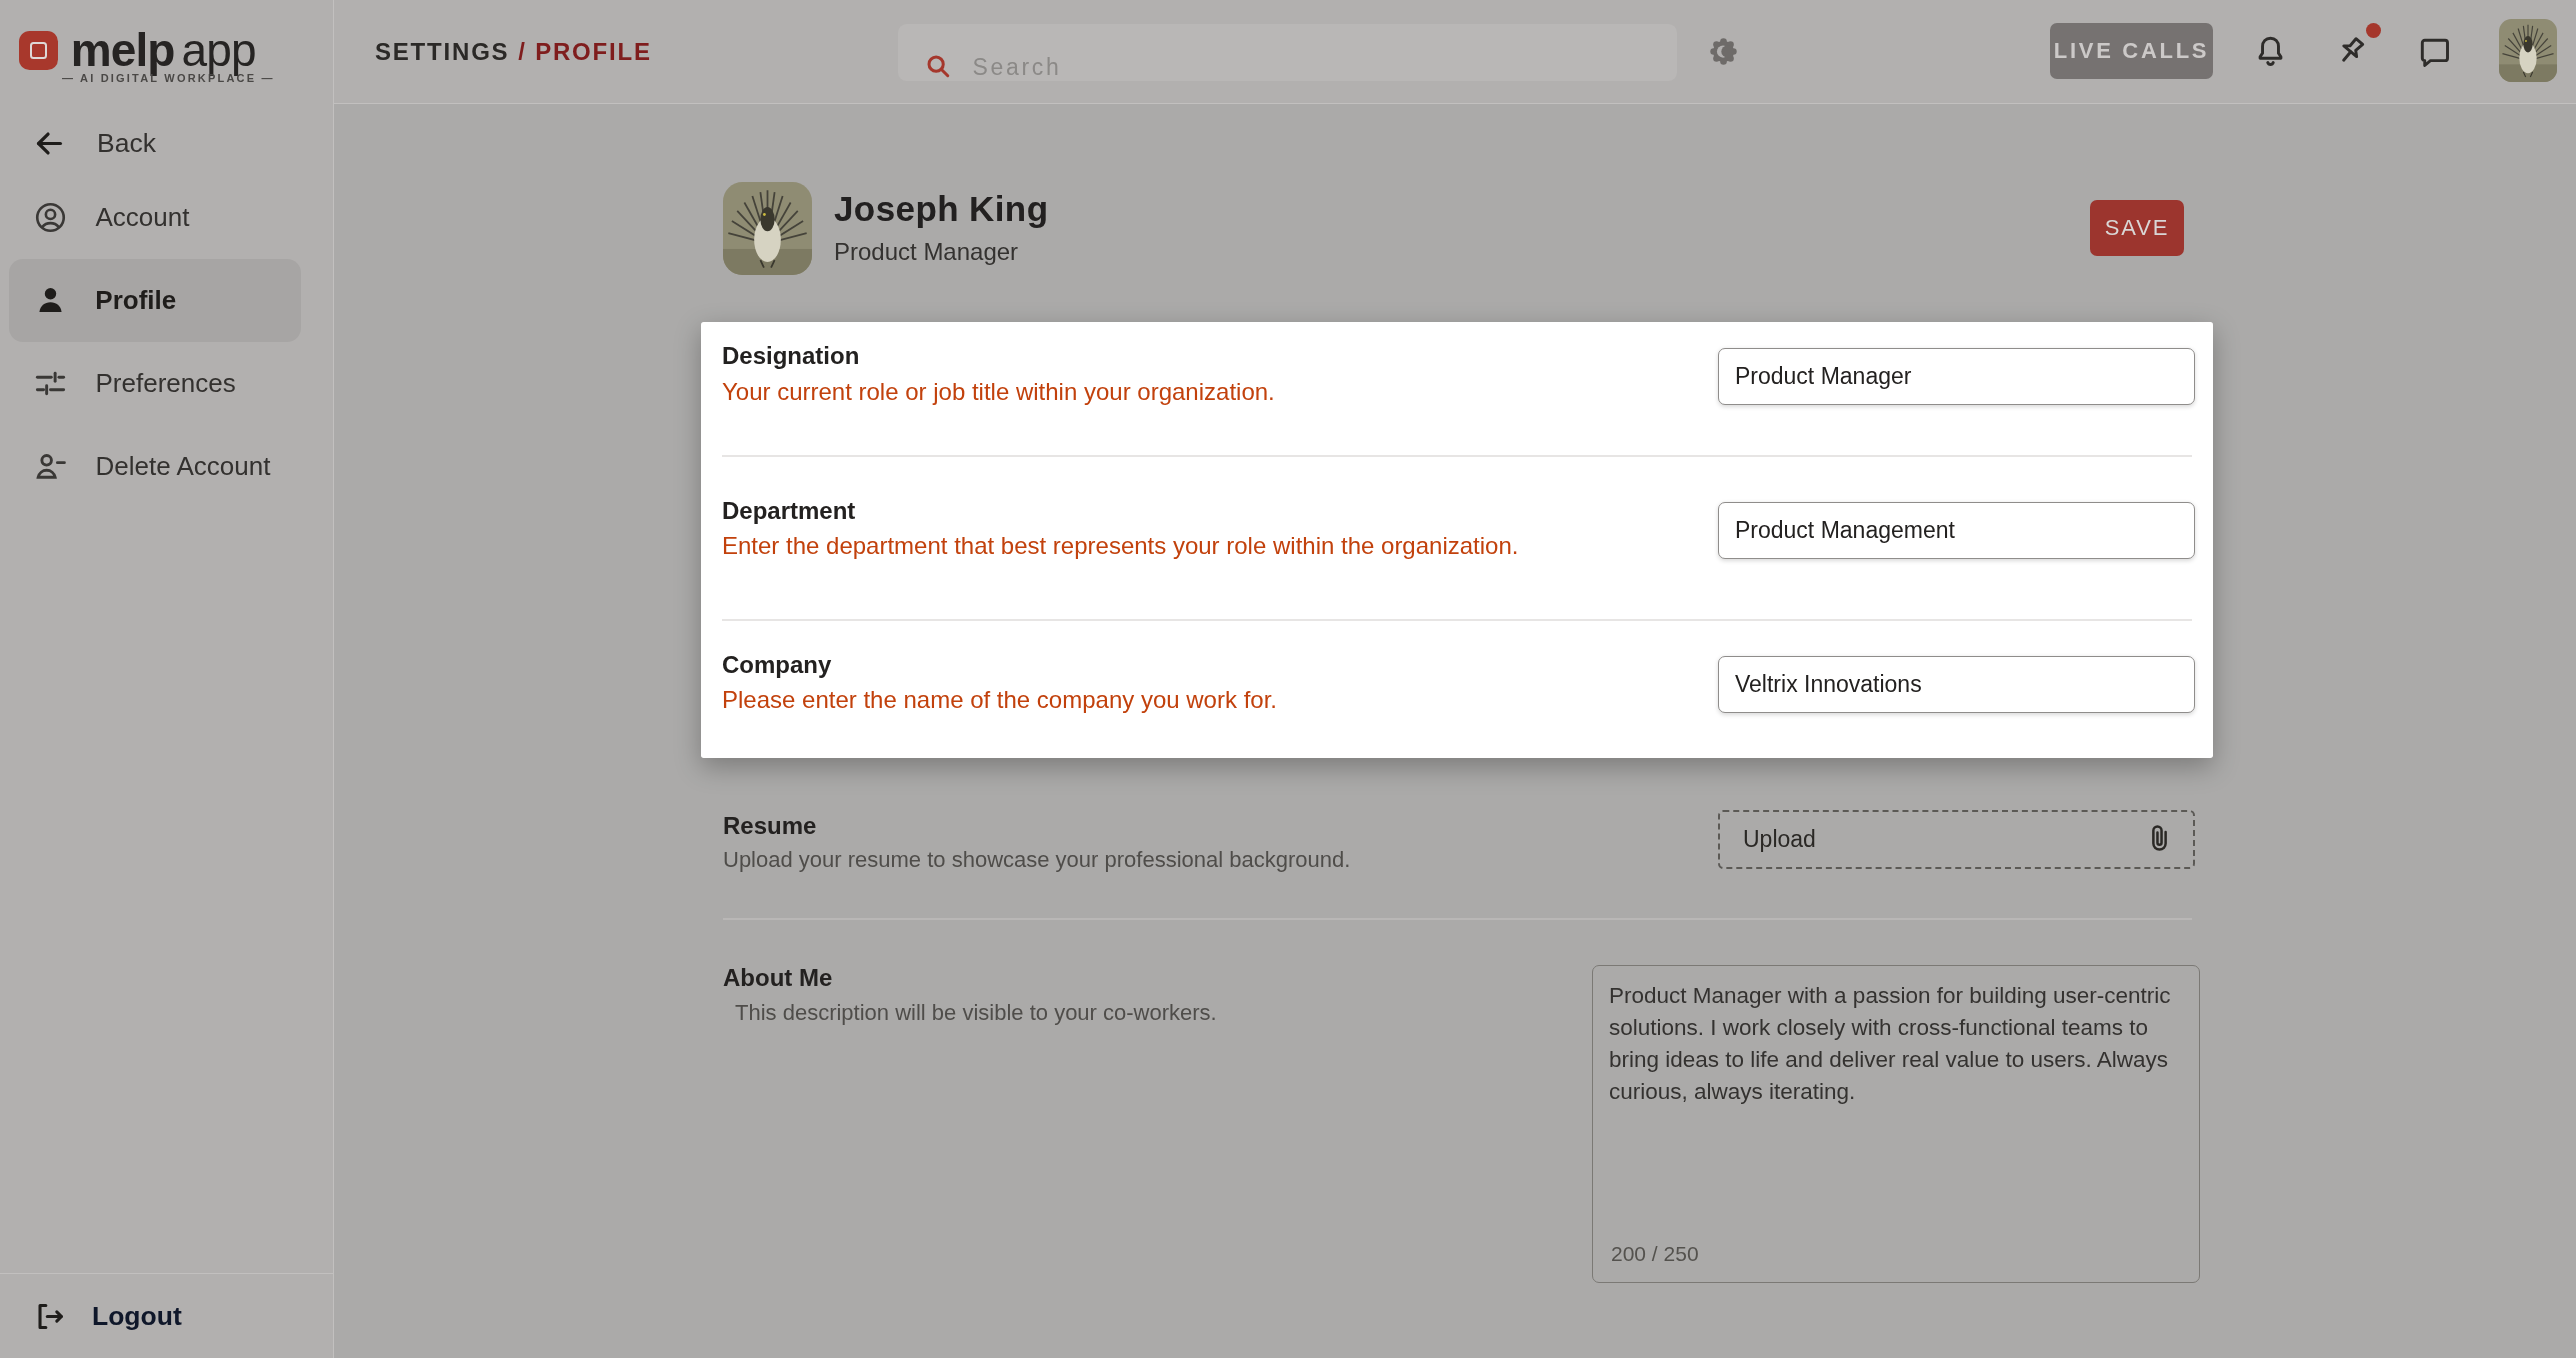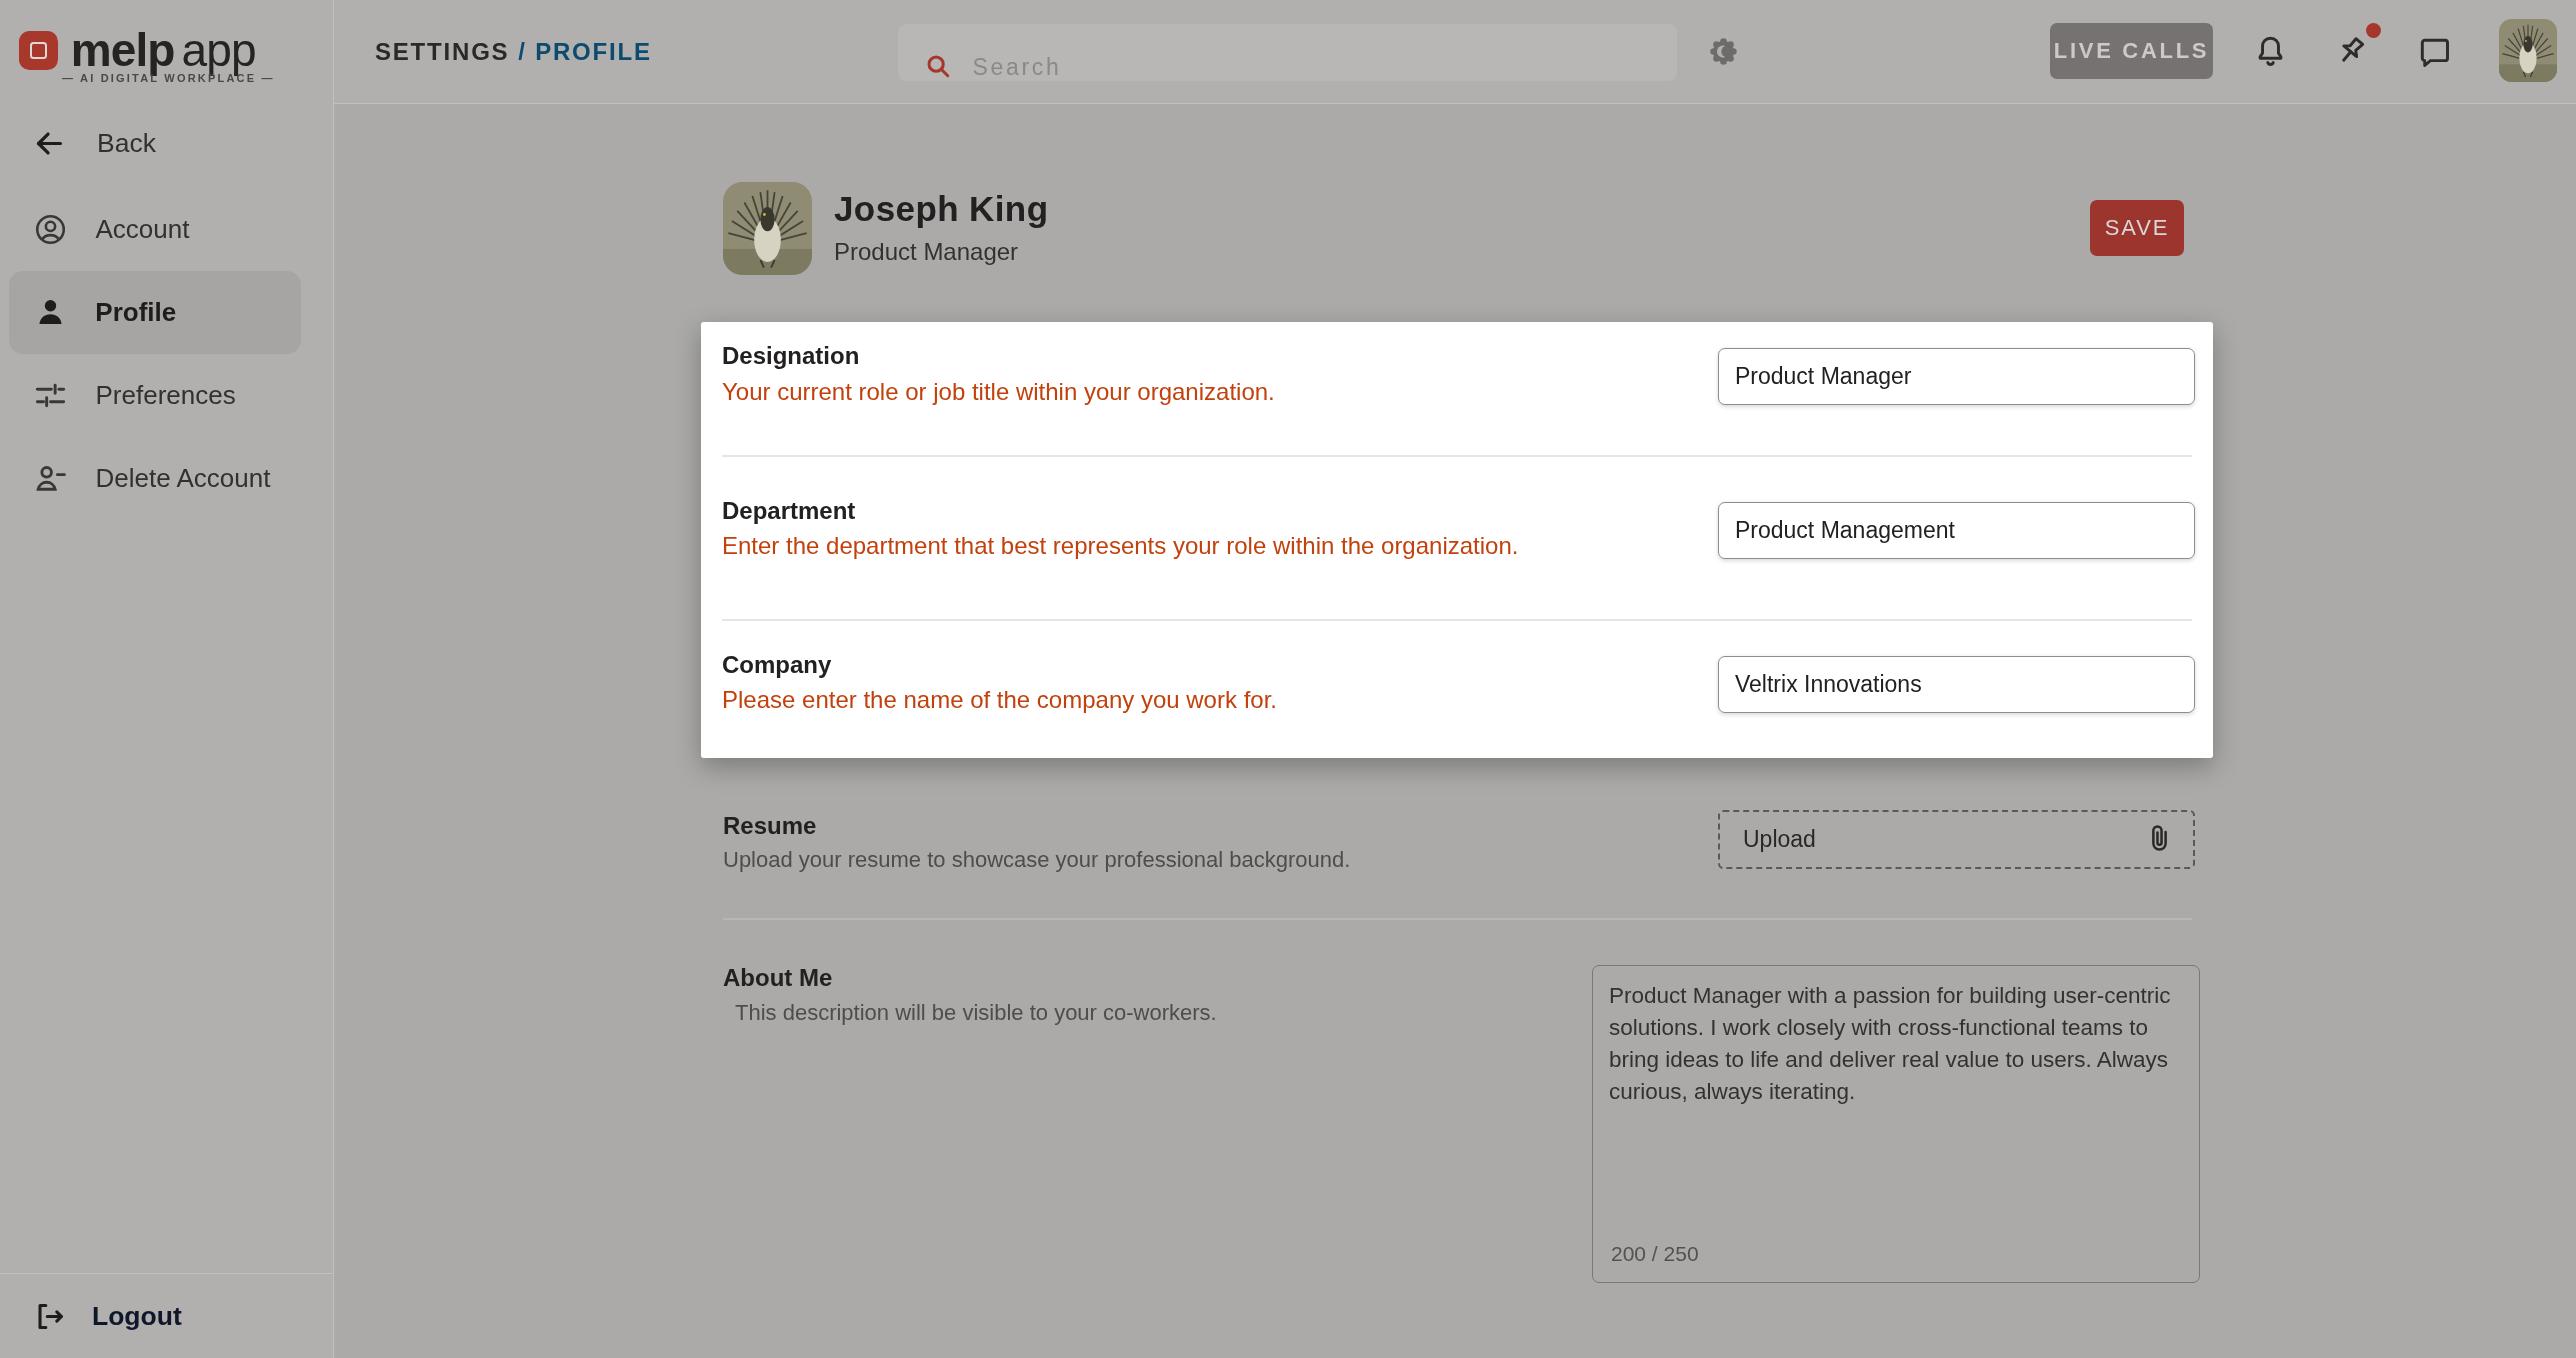--- a/index.html
+++ b/index.html
@@ -29,21 +29,21 @@
   .tagline {
     position: absolute; top: 72px; left: 62px; width: 177px;
     font-size: 11px; letter-spacing: 2.2px; color: #4a4846; white-space: nowrap; font-weight: 700;
   }
   .back-item {
     position: absolute; top: 117px; left: 0; width: 100%; height: 53px;
     display: flex; align-items: center; padding-left: 32px; cursor: pointer;
     font-size: 26.5px; color: #33312f;
   }
   .back-item .ico { margin-right: 30px; display: flex; }
-  .nav { position: absolute; top: 188px; left: 0; width: 100%; }
+  .nav { position: absolute; top: 176px; left: 0; width: 100%; }
   .nav-item {
     height: 83px; display: flex; align-items: center; padding-left: 32px;
     font-size: 26px; color: #33312f; cursor: pointer;
   }
   .nav-item .ico { margin-right: 26.5px; display: flex; color: #3a3836; }
   .nav-item.selected {
     background: #a7a5a4; border-radius: 14px; margin: 0 32px 0 8.8px;
     padding-left: 23px; font-weight: 700; color: #1f1d1b;
   }
   .nav-item.selected .ico { color: #1f1d1b; }
@@ -57,21 +57,21 @@
   
   .main { position: relative; flex: 1; height: 100%; display: flex; flex-direction: column; }
   .topbar {
     position: relative; height: 104px; background: #b2b0af;
     border-bottom: 1.8px solid #c2c0bf; flex: none;
   }
   .breadcrumb {
     position: absolute; left: 41px; top: 0; height: 104px; display: flex; align-items: center;
     font-size: 24px; font-weight: 700; letter-spacing: 1.8px; color: #2b2927;
   }
-  .breadcrumb .crumb-red { color: #0c4a6e; margin-left: 8.8px; }
+  .breadcrumb .crumb-red { color: #7f1d1d; margin-left: 8.8px; }
   .search-box {
     position: absolute; left: 564px; top: 24px; width: 779px; height: 57px;
     background: #b9b7b6; border-radius: 8.8px; display: flex; align-items: flex-end;
   }
   .search-box .ico { margin: 0 19.4px 0 25px; display: flex; color: #a5372c; }
   .search-box input {
     flex: 1; background: transparent; border: none; outline: none;
     font-family: inherit; font-size: 23px; letter-spacing: 2.7px; color: #45433f;
   }
   .search-box input::placeholder { color: #8b8987; }

